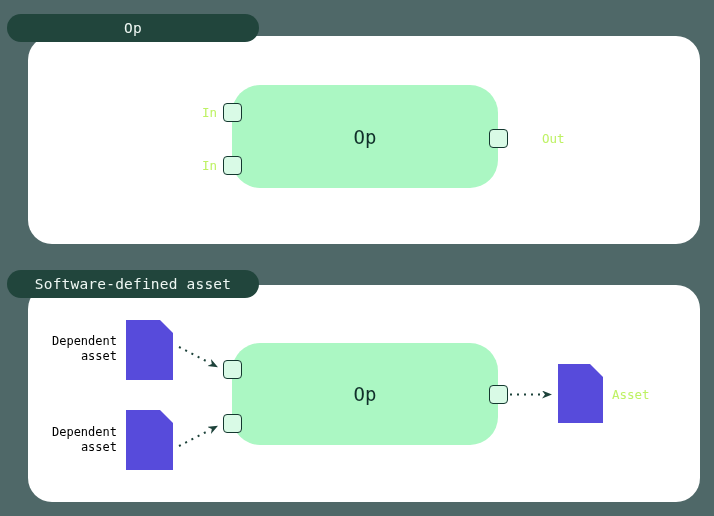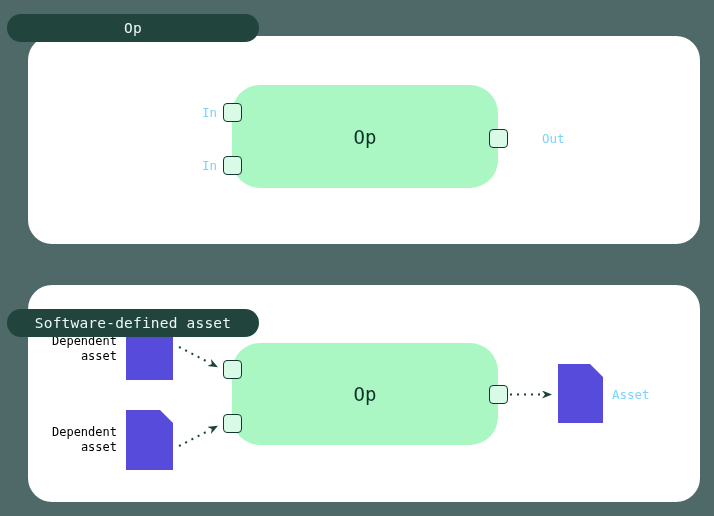--- a/index.html
+++ b/index.html
@@ -27,21 +27,21 @@
     left: 7px; width: 252px; height: 28px;
     background: #21453c;
     border-radius: 14px;
     color: #eef7f3;
     font-size: 14.5px;
     display: flex; align-items: center; justify-content: center;
     letter-spacing: 0.2px;
     z-index: 3;
   }
   #tab-op  { top: 14px; }
-  #tab-sda { top: 270px; margin-top: 39px; }
+  #tab-sda { top: 270px; }
 
   .node {
     position: absolute;
     left: 232px; width: 266px;
     background: #abf7c3;
     border-radius: 28px;
     color: #10302a;
     font-size: 19px;
     display: flex; align-items: center; justify-content: center;
     z-index: 2;
@@ -60,21 +60,21 @@
   }
   #port-in1  { left: 223px; top: 103px; }
   #port-in2  { left: 223px; top: 156px; }
   #port-out1 { left: 489px; top: 129px; }
   #port-in3  { left: 223px; top: 360px; }
   #port-in4  { left: 223px; top: 414px; }
   #port-out2 { left: 489px; top: 385px; }
 
   .port-label {
     position: absolute;
-    color: #7dd3fc;
+    color: #bef264;
     font-size: 12.5px;
     height: 19px; line-height: 19px;
     z-index: 4;
   }
   #lbl-in1 { left: 190px; width: 27px; top: 103px; text-align: right; }
   #lbl-in2 { left: 190px; width: 27px; top: 156px; text-align: right; }
   #lbl-out { left: 542px; top: 129px; }
   #lbl-asset { left: 612px; top: 385px; }
 
   .doc {

